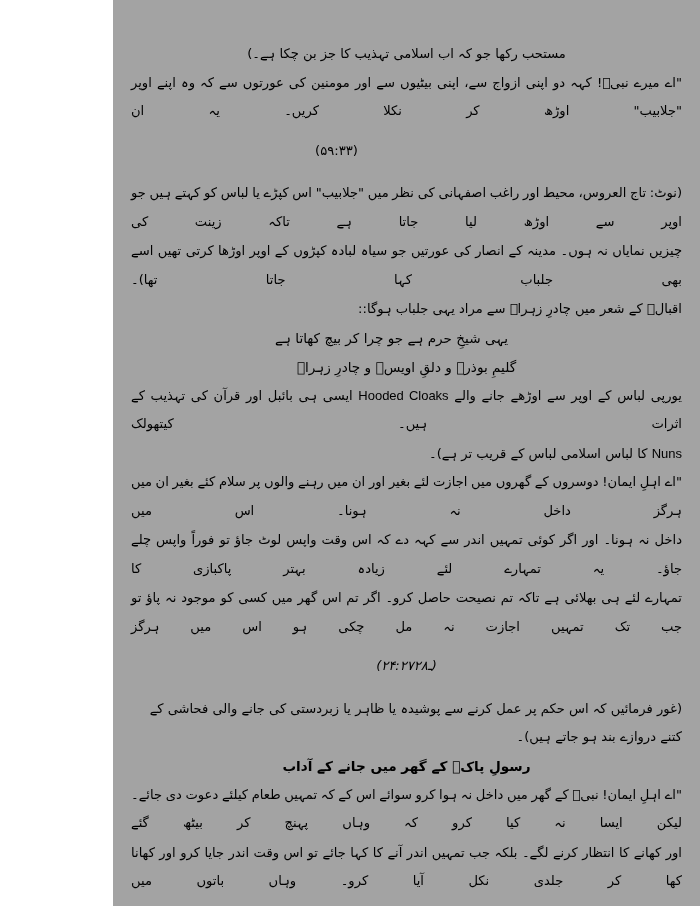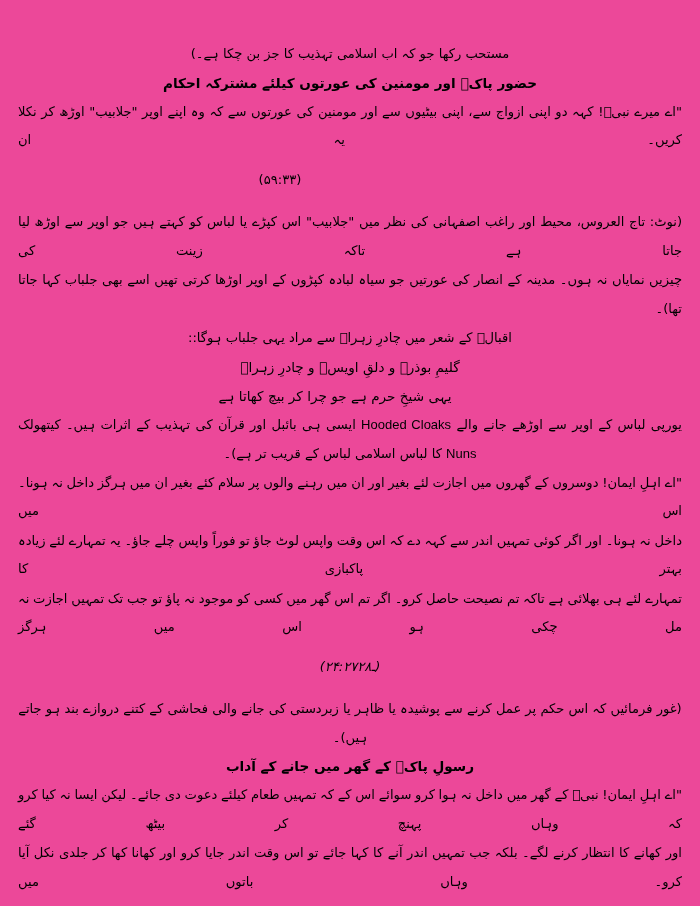--- a/index.html
+++ b/index.html
@@ -10,23 +10,23 @@
   }
   body {
     width: 700px;
     height: 906px;
     overflow: hidden;
     font-family: "DejaVu Sans", "Liberation Sans", sans-serif;
     color: #000000;
   }
   .page {
     position: relative;
-    width: 700px;
+    width: 587px;
     height: 906px;
-    background: #ec4899;
+    background: #a3a3a3;
     box-sizing: border-box;
     padding: 40px 18px 20px 18px;
   }
   .doc {
     direction: rtl;
     text-align: right;
   }
   
   .para {
     font-size: 13.1px;
@@ -71,21 +71,21 @@
     font-size: 13.6px;
     line-height: 29px;
     text-align: center;
     margin: 0;
   }
   .verse.v1 { padding-right: 30px; }
   .verse.v2 { padding-right: 0px; }
   .note-center {
     font-size: 13.1px;
     line-height: 28.5px;
-    text-align: center;
+    text-align: right;
     margin: 0;
   }
   .latin {
     direction: ltr;
     unicode-bidi: isolate;
     font-family: "Liberation Sans", sans-serif;
     font-size: 13px;
   }
   .num {
     direction: ltr;
@@ -94,34 +94,33 @@
   .spacer-sm { height: 3px; }
 </style>
 </head>
 <body>
 
 <div class="page">
   <div class="doc">
 
     <p class="lead">مستحب رکھا جو کہ اب اسلامی تہذیب کا جز بن چکا ہے۔)</p>
 
-    <p class="heading">حضور پاکؐ اور مومنین کی عورتوں کیلئے مشترکہ احکام</p>
 
     <p class="para stretch">"اے میرے نبیؐ! کہہ دو اپنی ازواج سے، اپنی بیٹیوں سے اور مومنین کی عورتوں سے کہ وہ اپنے اوپر "جلابیب" اوڑھ کر نکلا کریں۔ یہ ان</p>
     <p class="ref-line shift-a">(۵۹:۳۳)</p>
 
     <div class="spacer-sm"></div>
 
     <p class="para stretch">(نوٹ: تاج العروس، محیط اور راغب اصفہانی کی نظر میں "جلابیب" اس کپڑے یا لباس کو کہتے ہیں جو اوپر سے اوڑھ لیا جاتا ہے تاکہ زینت کی</p>
     <p class="para stretch">چیزیں نمایاں نہ ہوں۔ مدینہ کے انصار کی عورتیں جو سیاہ لبادہ کپڑوں کے اوپر اوڑھا کرتی تھیں اسے بھی جلباب کہا جاتا تھا)۔</p>
 
     <p class="note-center">اقبالؔ کے شعر میں چادرِ زہراؑ سے مراد یہی جلباب ہوگا::</p>
 
+    <p class="verse v1">یہی شیخِ حرم ہے جو چرا کر بیچ کھاتا ہے</p>
     <p class="verse v2">گلیمِ بوذرؓ و دلقِ اویسؓ و چادرِ زہراؑ</p>
-    <p class="verse v1">یہی شیخِ حرم ہے جو چرا کر بیچ کھاتا ہے</p>
 
     <p class="para stretch"><span>یورپی لباس کے اوپر سے اوڑھے جانے والے </span><span class="latin">Hooded  Cloaks</span><span> ایسی ہی بائبل اور قرآن کی تہذیب کے اثرات ہیں۔ کیتھولک</span></p>
 
     <p class="note-center"><span class="latin">Nuns</span><span> کا لباس اسلامی لباس کے قریب تر ہے)۔</span></p>
 
 
     <p class="para stretch">"اے اہلِ ایمان! دوسروں کے گھروں میں اجازت لئے بغیر اور ان میں رہنے والوں پر سلام کئے بغیر ان میں ہرگز داخل نہ ہونا۔ اس میں</p>
     <p class="para stretch">داخل نہ ہونا۔ اور اگر کوئی تمہیں اندر سے کہہ دے کہ اس وقت واپس لوٹ جاؤ تو فوراً واپس چلے جاؤ۔ یہ تمہارے لئے زیادہ بہتر پاکبازی کا</p>
     <p class="para stretch">تمہارے لئے ہی بھلائی ہے تاکہ تم نصیحت حاصل کرو۔ اگر تم اس گھر میں کسی کو موجود نہ پاؤ تو جب تک تمہیں اجازت نہ مل چکی ہو اس میں ہرگز</p>
     <p class="ref-line shift-b"><span class="num">(۲۴:۲۷ـ۲۸)</span></p>

